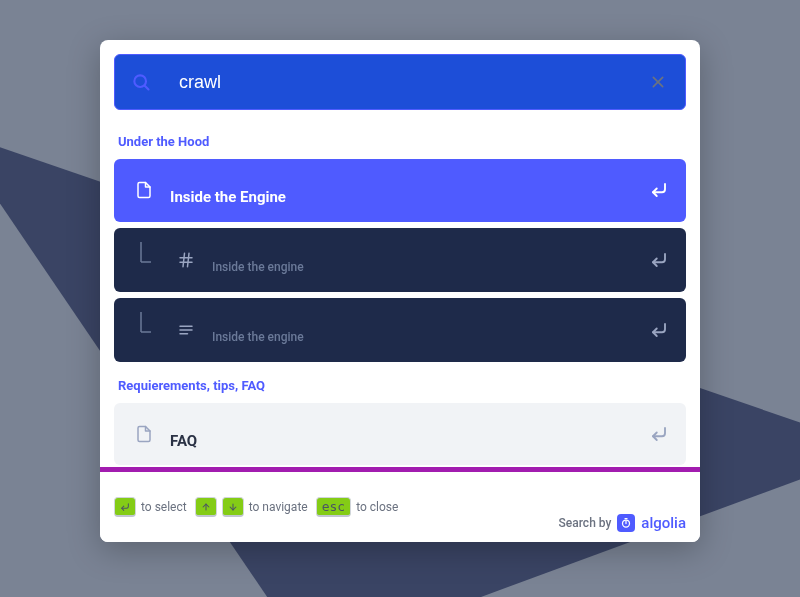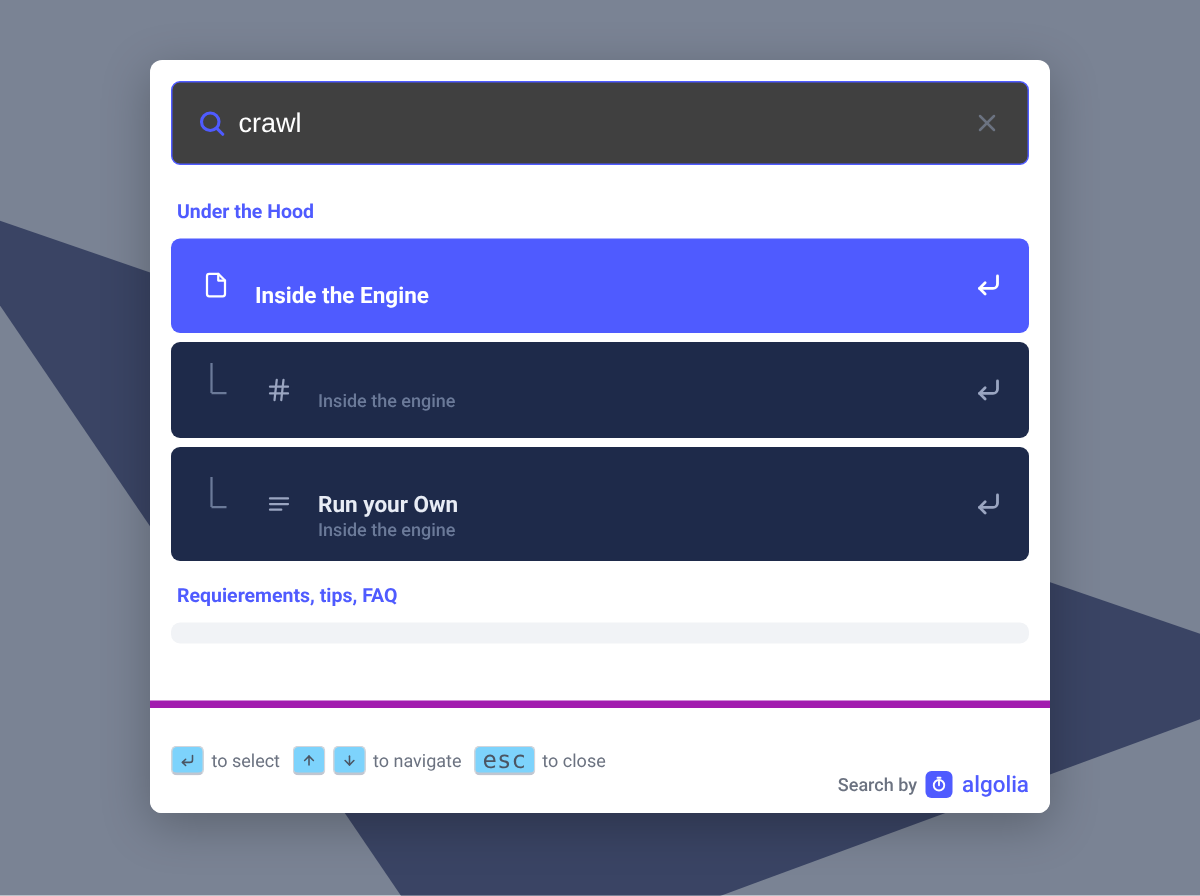--- a/index.html
+++ b/index.html
@@ -31,25 +31,25 @@
       flex-direction: column;
       overflow: hidden;
     }
     .search-wrap {
       padding: 14px;
     }
     .search-bar {
       display: flex;
       align-items: center;
       height: 56px;
-      background: #404040;
+      background: #1d4ed8;
       border: 1.5px solid #4f5bff;
       border-radius: 6px;
       padding: 0 16px;
-      gap: 8px;
+      gap: 28px;
     }
     .search-icon-wrap { display:flex; align-items:center; }
     .search-input {
       flex: 1;
       background: transparent;
       border: none;
       outline: none;
       color: #fff;
       font-size: 18px;
       font-weight: 500;
@@ -146,25 +146,25 @@
       font-size: 12px;
       color: #6b7280;
     }
     .footer kbd {
       display: inline-flex;
       align-items: center;
       justify-content: center;
       min-width: 20px;
       height: 20px;
       padding: 0 5px;
-      background: #7dd3fc;
+      background: #84cc16;
       border: 1px solid #d1d5db;
       border-bottom: 2px solid #c0c6d1;
       border-radius: 4px;
-      font-size: 16px;
+      font-size: 13px;
       color: #4b5563;
     }
     .footer-hint { display:flex; align-items:center; gap:5px; }
     .footer-spacer { flex: 1; }
     .algolia-logo {
       display: flex;
       align-items: center;
       gap: 6px;
       font-weight: 500;
       margin-top: 32px;
@@ -262,31 +262,47 @@
           </svg>
         </div>
         <div class="result-icon">
           <svg width="18" height="18" viewBox="0 0 24 24" fill="none" stroke="#9aa5c1" stroke-width="2" stroke-linecap="round">
             <line x1="4" y1="7" x2="20" y2="7"></line>
             <line x1="4" y1="12" x2="20" y2="12"></line>
             <line x1="4" y1="17" x2="14" y2="17"></line>
           </svg>
         </div>
         <div class="result-text">
-          <div class="result-title">Run your Own</div>
           <div class="result-sub">Inside the engine</div>
         </div>
         <div class="result-action">
           <svg width="18" height="18" viewBox="0 0 24 24" fill="none" stroke="currentColor" stroke-width="2.5" stroke-linecap="round" stroke-linejoin="round">
             <polyline points="9 10 4 15 9 20"></polyline>
             <path d="M20 4v7a4 4 0 0 1-4 4H4"></path>
           </svg>
         </div>
       </div>
       <div class="section-title">Requierements, tips, FAQ</div>
+      <div class="result-item light">
+        <div class="result-icon">
+          <svg width="18" height="18" viewBox="0 0 24 24" fill="none" stroke="#9aa5c1" stroke-width="2" stroke-linecap="round" stroke-linejoin="round">
+            <path d="M14 2H6a2 2 0 0 0-2 2v16a2 2 0 0 0 2 2h12a2 2 0 0 0 2-2V8z"></path>
+            <polyline points="14 2 14 8 20 8"></polyline>
+          </svg>
+        </div>
+        <div class="result-text">
+          <div class="result-title">FAQ</div>
+        </div>
+        <div class="result-action">
+          <svg width="18" height="18" viewBox="0 0 24 24" fill="none" stroke="currentColor" stroke-width="2.5" stroke-linecap="round" stroke-linejoin="round">
+            <polyline points="9 10 4 15 9 20"></polyline>
+            <path d="M20 4v7a4 4 0 0 1-4 4H4"></path>
+          </svg>
+        </div>
+      </div>
       <div class="result-item light" style="height: 14px; padding: 0px;"></div>
     </div>
 
   <div class="footer">
     <div class="footer-hint">
       <kbd>
         <svg width="10" height="10" viewBox="0 0 24 24" fill="none" stroke="currentColor" stroke-width="2.5" stroke-linecap="round" stroke-linejoin="round">
             <polyline points="9 10 4 15 9 20"></polyline>
             <path d="M20 4v7a4 4 0 0 1-4 4H4"></path>
           </svg>

